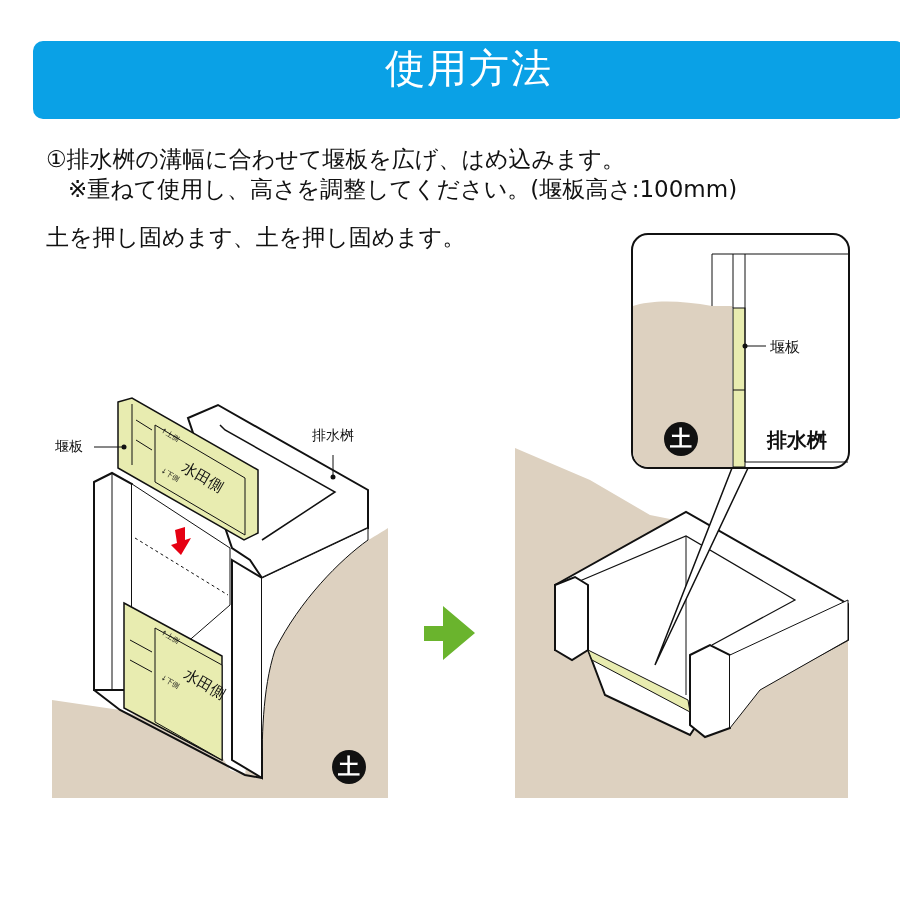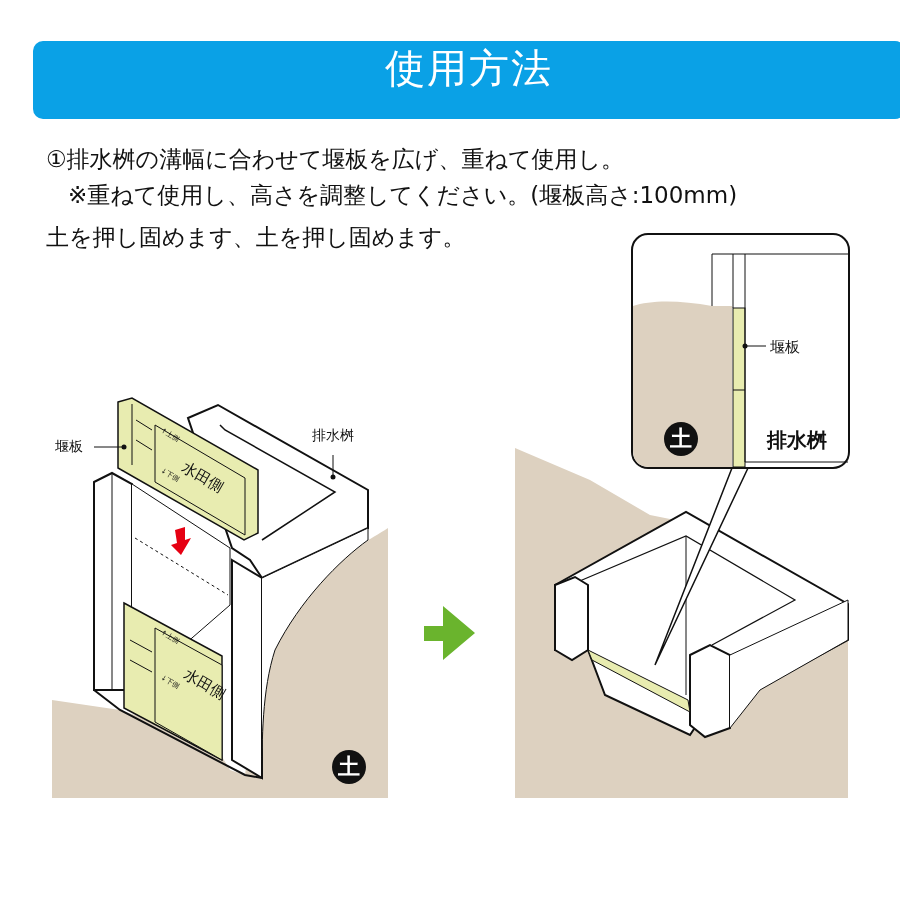--- a/index.html
+++ b/index.html
@@ -1,35 +1,35 @@
 <!DOCTYPE html>
 <html><head>
 <meta charset="utf-8">
 <style>
   html,body{margin:0;padding:0;background:#fff;}
   body{width:900px;height:900px;position:relative;overflow:hidden;font-family:"DejaVu Sans","Liberation Sans",sans-serif;color:#111;}
   .banner{position:absolute;left:33px;top:41px;width:872px;height:78px;background:#0aa1e6;border-radius:10px;display:flex;align-items:flex-start;justify-content:center;}
   .banner-title{color:#fff;font-size:40px;letter-spacing:2px;}
   .step{position:absolute;font-size:23px;white-space:nowrap;line-height:1;}
   .s1{left:46px;top:148px;}
-  .s1b{left:68px;top:184px;}
+  .s1b{left:68px;top:178px;}
   .s2{left:46px;top:226px;}
   svg{position:absolute;left:0;top:0;}
   .lbl{position:absolute;font-size:14px;white-space:nowrap;}
   .lbl-bold{position:absolute;font-size:20px;font-weight:bold;white-space:nowrap;}
   .soil-badge{position:absolute;width:34px;height:34px;border-radius:50%;background:#111;color:#fff;font-size:22px;font-weight:bold;display:flex;align-items:center;justify-content:center;}
 </style>
 </head>
 <body>
 
 <div class="banner">
   <span class="banner-title">使用方法</span>
 </div>
 
-<div class="step s1">①排水桝の溝幅に合わせて堰板を広げ、重ねて使用し。</div>
+<div class="step s1">①排水桝の溝幅に合わせて堰板を広げ、はめ込みます。</div>
 <div class="step s1b">※重ねて使用し、高さを調整してください。(堰板高さ:100mm)</div>
 <div class="step s2">土を押し固めます、土を押し固めます。</div>
 
 <svg width="900" height="900">
 
   <path d="M52,700 L52,798 L388,798 L388,528 C370,540 350,548 330,570 C300,600 280,620 265,660 C250,700 250,740 245,775 L230,770 L215,745 L180,735 L150,720 L120,710 Z" fill="#ddd1c0"></path>
 
   <path d="M188,418 L218,405 L368,490 L368,528 L262,578 L250,560 L232,548 Z" fill="#fff" stroke="#111" stroke-width="2"></path>
   <path d="M220,425 L225,430 L335,492 L262,540" fill="none" stroke="#111" stroke-width="1.5"></path>
 

